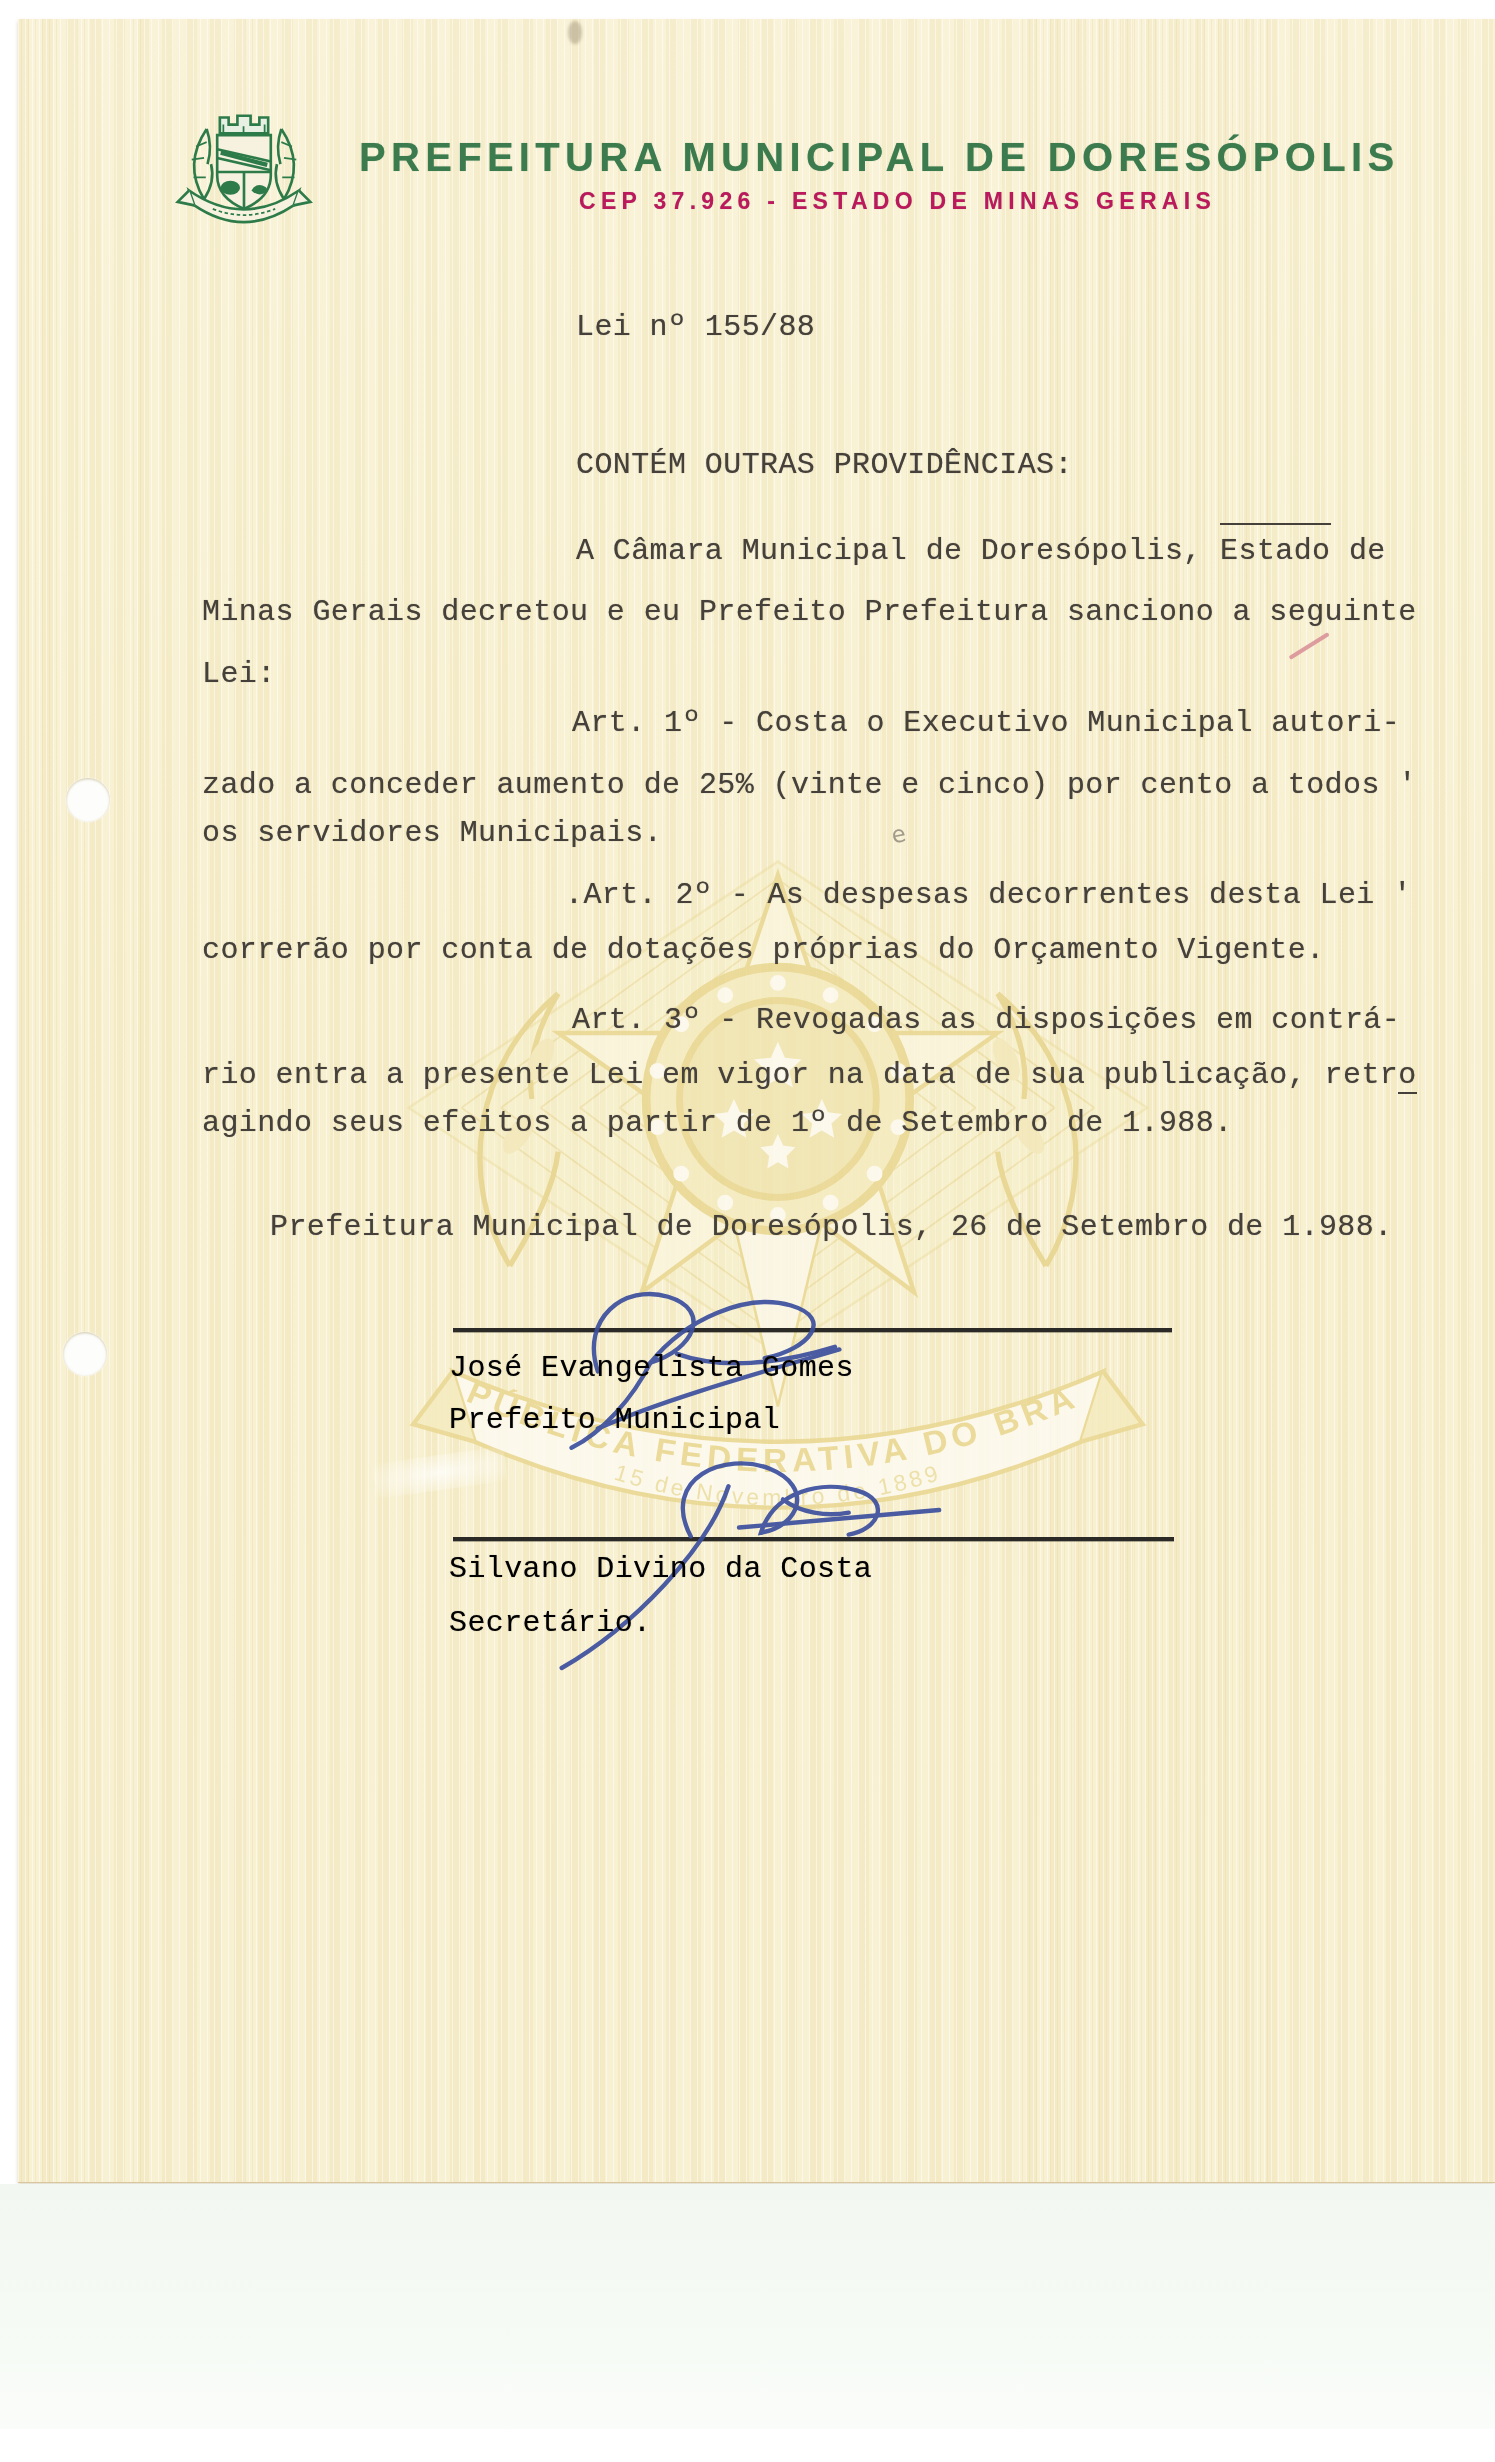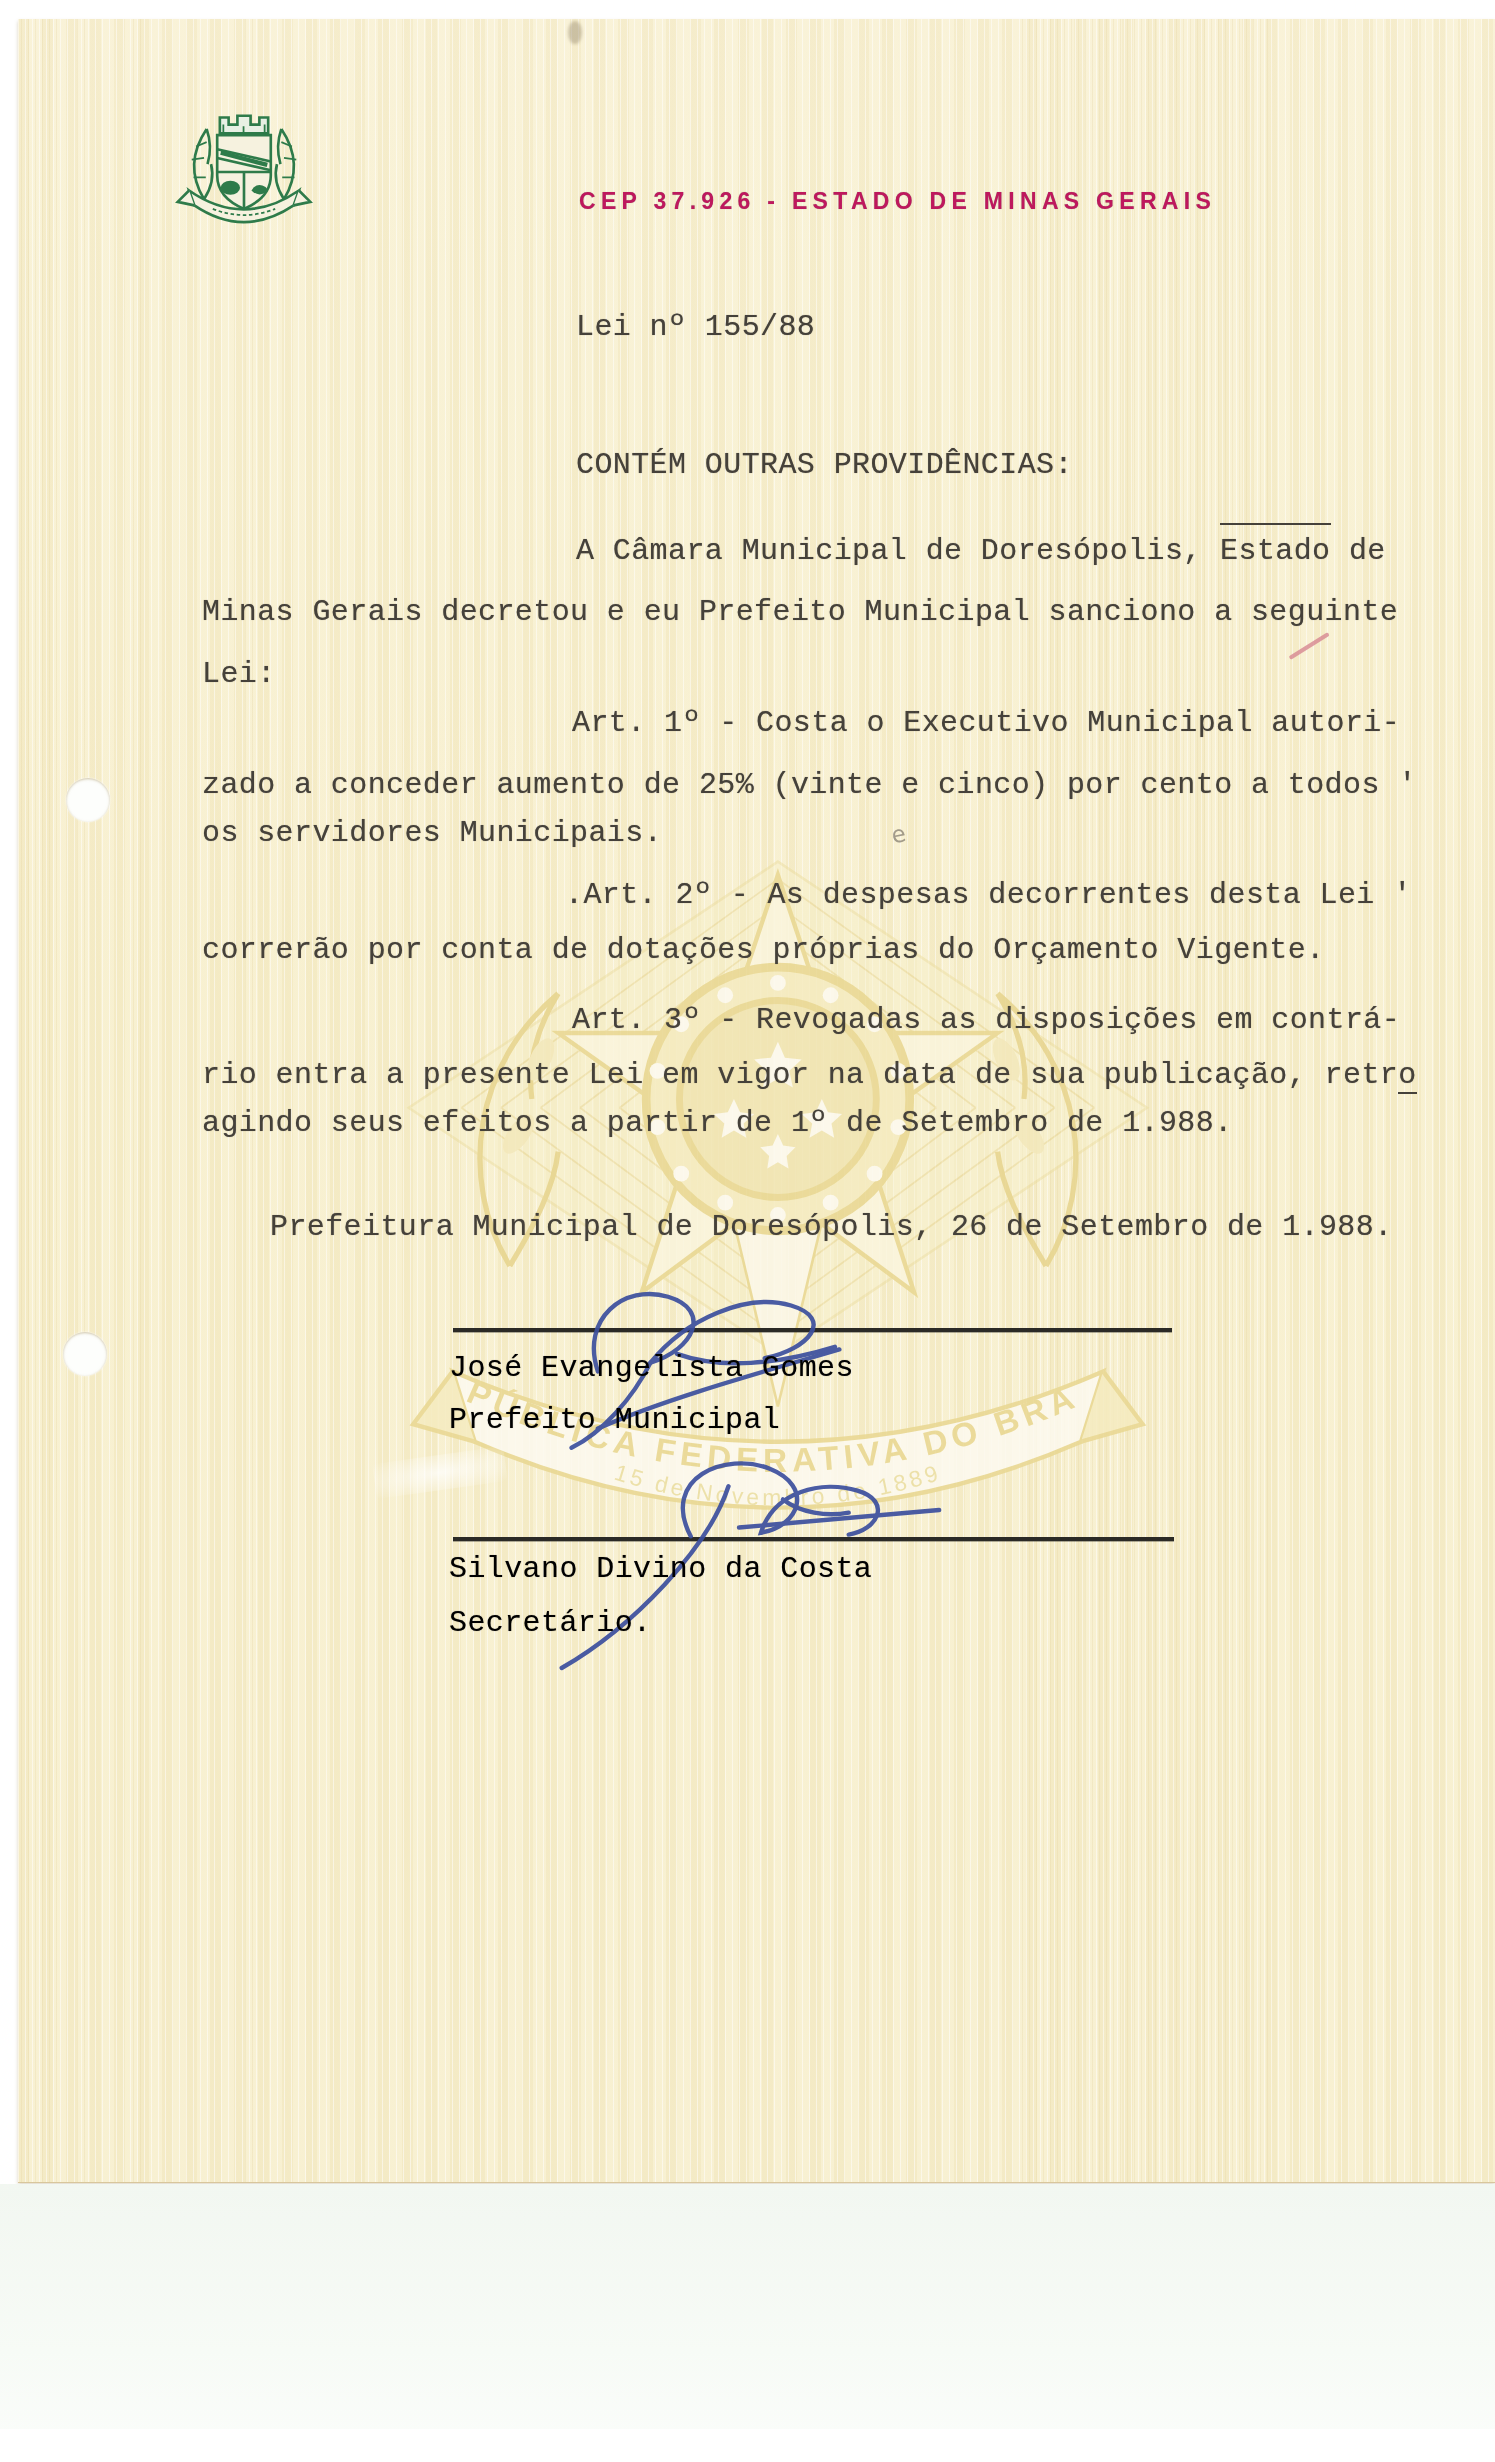--- a/index.html
+++ b/index.html
@@ -161,28 +161,29 @@
       <path d="M130 25 Q157 65 133 105 M130 25 Q123 45 129 65 M133 105 Q120 85 125 65" stroke-width="3"></path>
       <path d="M33 45 L45 40 M28 60 L42 58 M30 80 L44 80" stroke-width="2"></path>
       <path d="M142 45 L130 40 M147 60 L133 58 M145 80 L131 80" stroke-width="2"></path>
 
       <path d="M25 95 Q87 138 150 95 L144 112 Q87 150 31 112 Z" fill="#f6f2df"></path>
       <path d="M25 95 L12 108 L31 112 M150 95 L163 108 L144 112" fill="#f6f2df"></path>
       <path d="M52 116 Q87 130 123 116" stroke-width="2" stroke-dasharray="4 3"></path>
     </g>
   </svg>
 
+  <div id="lh-title">PREFEITURA MUNICIPAL DE DORESÓPOLIS</div>
   <div id="lh-subtitle">CEP 37.926 - ESTADO DE MINAS GERAIS</div>
 
   <div class="tline" style="left:576px;top:310px">Lei nº 155/88</div>
 
   <div class="tline" style="left:576px;top:448px">CONTÉM OUTRAS PROVIDÊNCIAS:</div>
 
   <div class="tline" style="left:576px;top:534px"><span>A Câmara Municipal de Doresópolis, </span><span class="overline-char">Estado</span><span> de</span></div>
-  <div class="tline" style="left:202px;top:595px">Minas Gerais decretou e eu Prefeito Municipal sanciono a seguinte</div>
+  <div class="tline" style="left:202px;top:595px">Minas Gerais decretou e eu Prefeito Prefeitura sanciono a seguinte</div>
   <div class="tline" style="left:202px;top:657px">Lei:</div>
 
   <div class="tline" style="left:572px;top:706px">Art. 1º - Costa o Executivo Municipal autori-</div>
   <div class="tline" style="left:202px;top:768px">zado a conceder aumento de 25% (vinte e cinco) por cento a todos '</div>
   <div class="tline" style="left:202px;top:816px">os servidores Municipais.</div>
 
   <div class="tline" style="left:565px;top:878px">.Art. 2º - As despesas decorrentes desta Lei '</div>
   <div class="tline" style="left:202px;top:933px">correrão por conta de dotações próprias do Orçamento Vigente.</div>
 
   <div class="tline" style="left:572px;top:1003px">Art. 3º - Revogadas as disposições em contrá-</div>

